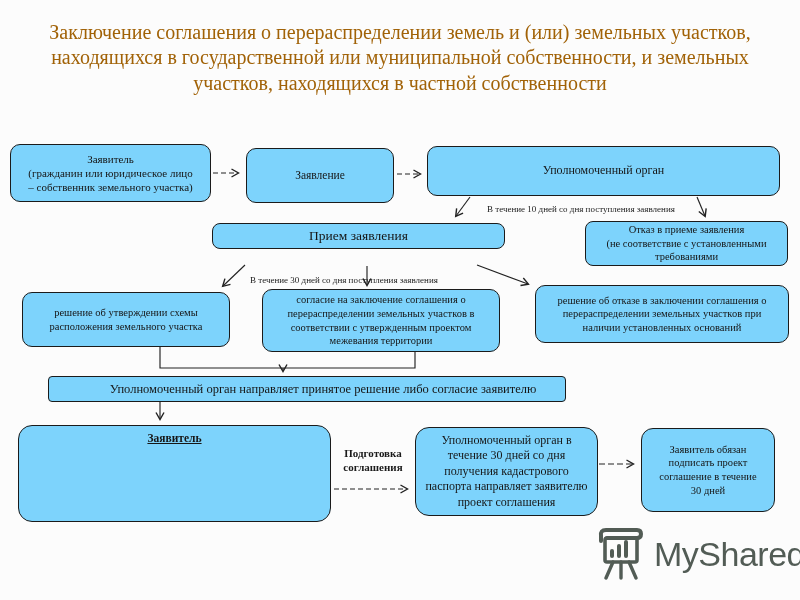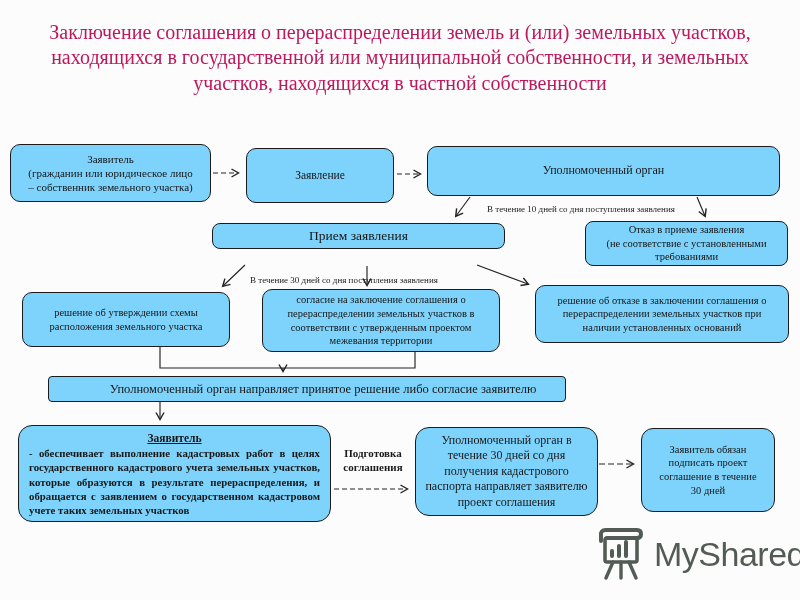--- a/index.html
+++ b/index.html
@@ -4,21 +4,21 @@
 <style>
   html,body{margin:0;padding:0;}
   body{
     width:800px;height:600px;position:relative;overflow:hidden;
     background:#fcfcfc;
     font-family:"Liberation Serif","DejaVu Serif",serif;
     color:#161616;
   }
   .page-title{
     position:absolute;left:45px;top:20px;width:710px;
-    text-align:center;font-size:20px;line-height:1.27;color:#be185d;
+    text-align:center;font-size:20px;line-height:1.27;color:#a16207;
   }
   .box{
     position:absolute;box-sizing:border-box;
     border:1.6px solid #1b1b1b;border-radius:10px;background:#7dd3fc;
     display:flex;align-items:center;justify-content:center;
     text-align:center;white-space:pre-line;line-height:1.3;
     padding:2px 6px;
   }
   #box-applicant{left:10px;top:144px;width:201px;height:58px;font-size:11px;}
   #box-application{left:246px;top:148px;width:148px;height:55px;font-size:11.5px;}
@@ -74,21 +74,20 @@
 <div class="box" id="box-consent">согласие на заключение соглашения о
 перераспределении земельных участков в
 соответствии с утвержденным проектом
 межевания территории</div>
 <div class="box" id="box-refusal-agreement">решение об отказе в заключении соглашения о
 перераспределении земельных участков при
 наличии установленных оснований</div>
 <div class="box" id="box-send-decision">Уполномоченный орган направляет принятое решение либо согласие заявителю</div>
 <div class="box" id="box-applicant-cadastre">
   <span class="box-heading">Заявитель</span>
-  <span>- обеспечивает выполнение кадастровых работ в целях государственного кадастрового учета земельных участков, которые образуются в результате перераспределения, и обращается с заявлением о государственном кадастровом учете таких земельных участков</span>
 </div>
 <div class="box" id="box-authority-30days">Уполномоченный орган в
 течение 30 дней со дня
 получения кадастрового
 паспорта направляет заявителю
 проект соглашения</div>
 <div class="box" id="box-sign">Заявитель обязан
 подписать проект
 соглашение в течение
 30 дней</div>

